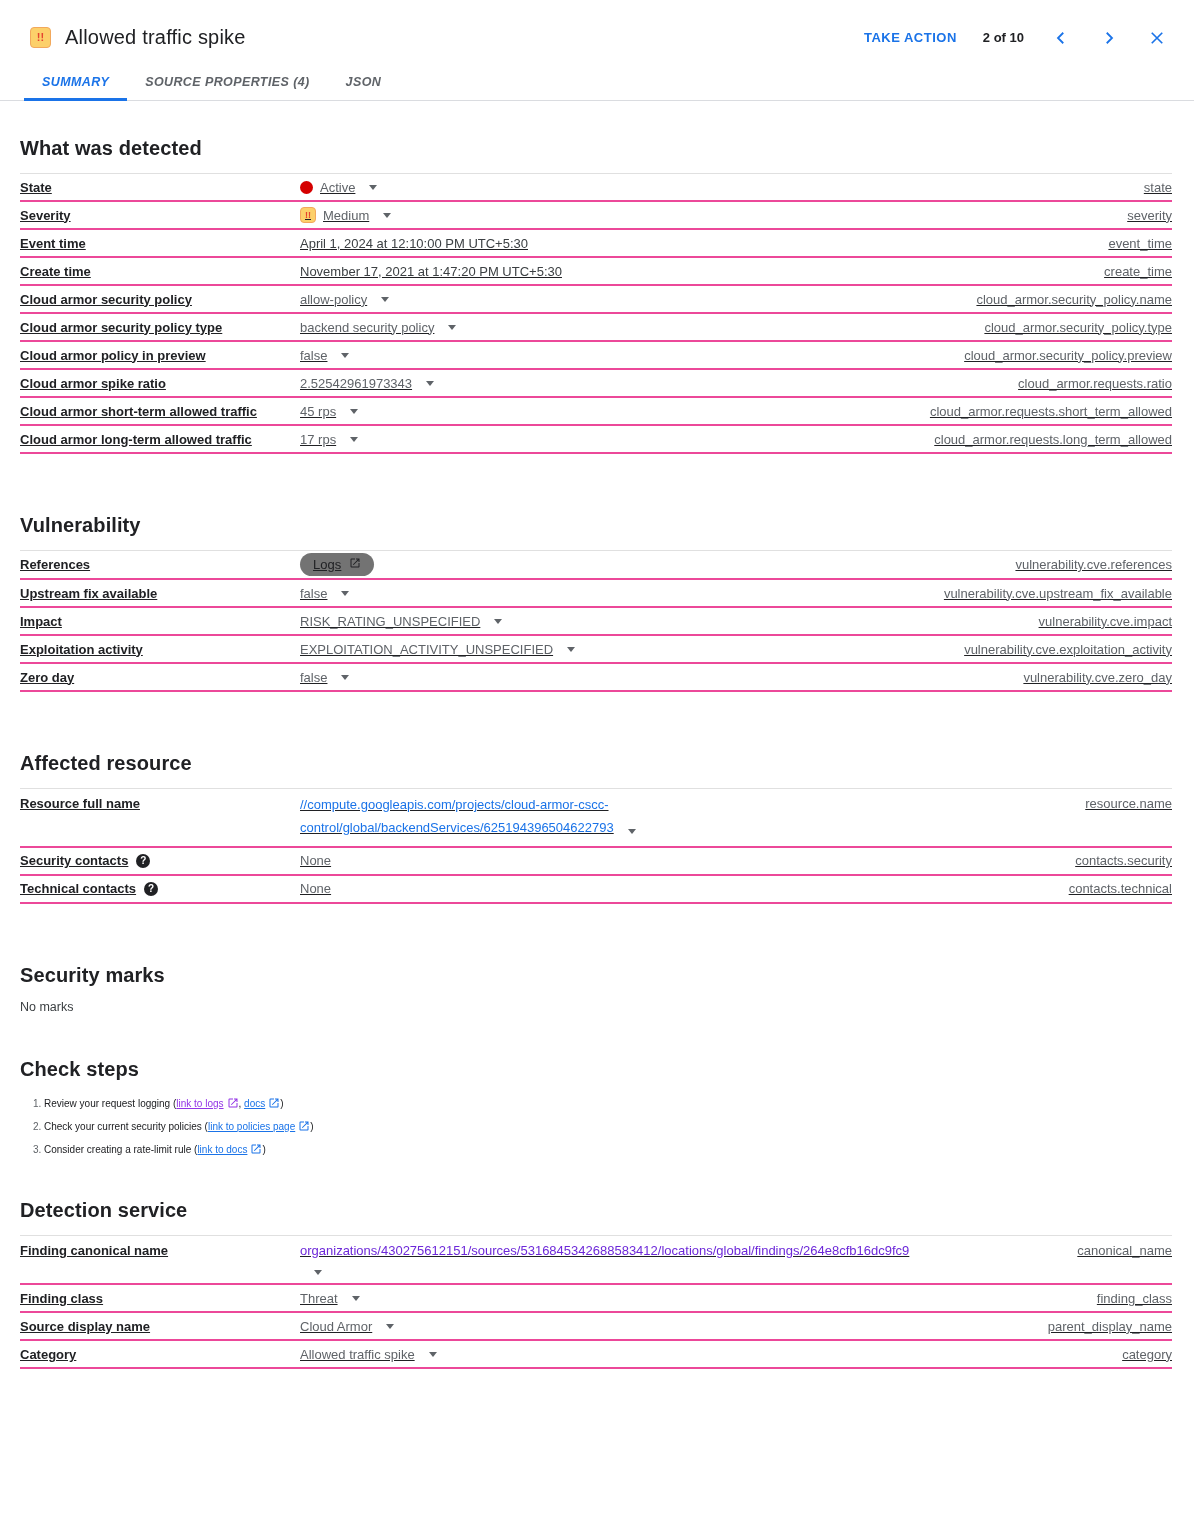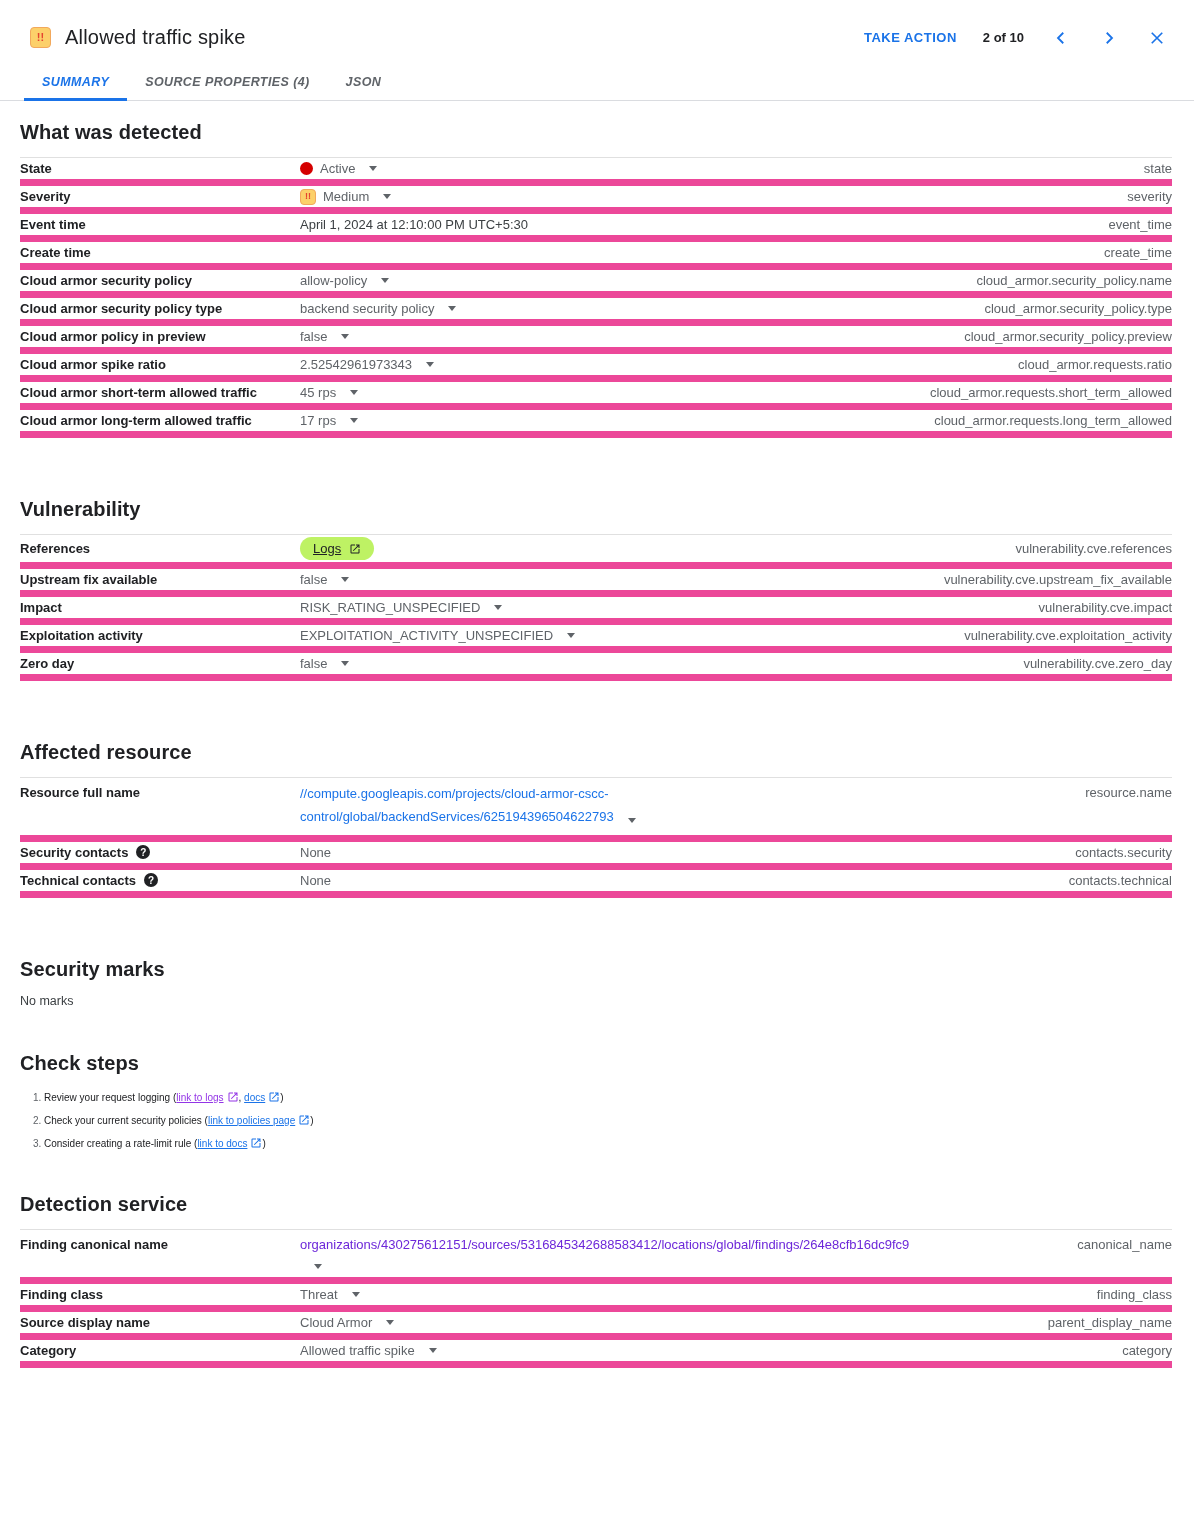--- a/index.html
+++ b/index.html
@@ -26,41 +26,41 @@
   .icon-btn { background:none; border:none; padding:2px; cursor:pointer; display:inline-flex; align-items:center; justify-content:center; }
   .icon-btn svg { display:block; }
   
   .tabs { display:flex; padding-left:24px; border-bottom:1px solid #dadce0; margin-top:16px; }
   .tab { padding:10px 18px 9px; font-size:12.5px; font-weight:700; letter-spacing:.4px;
          color:#5f6368; cursor:pointer; border-bottom:3px solid transparent; margin-bottom:-1px;font-style:italic; }
   .tab.active { color:#1a73e8; border-bottom-color:#1a73e8; }
   
   main { padding:0 22px 60px 20px; }
   .section { margin-top:60px; }
-  .section.first { margin-top:20px; }
+  .section.first { margin-top:36px; }
   .section.tight { margin-top:44px; }
   .section h2 { font-size:20px; font-weight:700; letter-spacing:.1px; margin:0 0 13px; color:#202124; }
   
   .rowtable { border-top:1px solid #e0e0e0; }
-  .row { display:flex; align-items:center; min-height:28px; border-bottom:7px solid #ec4899; padding:2px 0; }
+  .row { display:flex; align-items:center; min-height:28px; border-bottom:2px solid #ec4899; padding:2px 0;text-decoration:underline; }
   .row.tall { align-items:flex-start; padding:5px 0 6px; }
   .cell.label { width:280px; flex:none; font-weight:700; color:#202124; display:flex; align-items:center; gap:8px; }
   .row.tall .cell.label { padding-top:2px; }
   .cell.value { flex:1; min-width:0; display:flex; align-items:center; gap:14px; color:#5f6368; }
   .cell.value .pair { display:inline-flex; align-items:center; gap:7px; }
   .cell.attr { flex:none; margin-left:auto; color:#5f6368; text-align:right; padding-left:16px; white-space:nowrap; }
   .row.tall .cell.attr { padding-top:2px; }
   .vtext.dark { color:#3c4043; }
   
   .dd { width:0; height:0; border-left:4.5px solid transparent; border-right:4.5px solid transparent;
         border-top:5.5px solid #5f6368; display:inline-block; cursor:pointer; flex:none; }
   
   .dot { width:13px; height:13px; border-radius:50%; background:#d50000; display:inline-block; flex:none; }
   
-  .chip { display:inline-flex; align-items:center; gap:5px; background:#bef264; border-radius:14px;
+  .chip { display:inline-flex; align-items:flex-start; gap:5px; background:#737373; border-radius:14px;
           padding:4px 13px; color:#202124; text-decoration:underline; cursor:pointer; font-size:13px; }
   
   .help { width:14px; height:14px; border-radius:50%; background:#202124; color:#fff; font-size:10px;
           font-weight:700; display:inline-flex; align-items:center; justify-content:center; flex:none; cursor:pointer; }
   
   .rlink { color:#1a73e8; cursor:pointer; line-height:1.75; }
   .canon-value { display:block; color:#6d28d9; }
   .canon-value .vtext { line-height:1.6; }
   .canon-value .dd { margin:9px 0 2px 14px; }
   .res-wrap { display:flex; align-items:flex-end; gap:14px; }
@@ -138,20 +138,23 @@
       </div>
       <div class="row">
         <div class="cell label">Event time</div>
         <div class="cell value">
             <span class="vtext dark">April 1, 2024 at 12:10:00 PM UTC+5:30</span>
           </div>
         <div class="cell attr">event_time</div>
       </div>
       <div class="row">
         <div class="cell label">Create time</div>
+        <div class="cell value">
+            <span class="vtext dark">November 17, 2021 at 1:47:20 PM UTC+5:30</span>
+          </div>
         <div class="cell attr">create_time</div>
       </div>
       <div class="row">
         <div class="cell label">Cloud armor security policy</div>
         <div class="cell value">
             <span class="vtext">allow-policy</span>
             <span class="dd"></span>
           </div>
         <div class="cell attr">cloud_armor.security_policy.name</div>
       </div>

